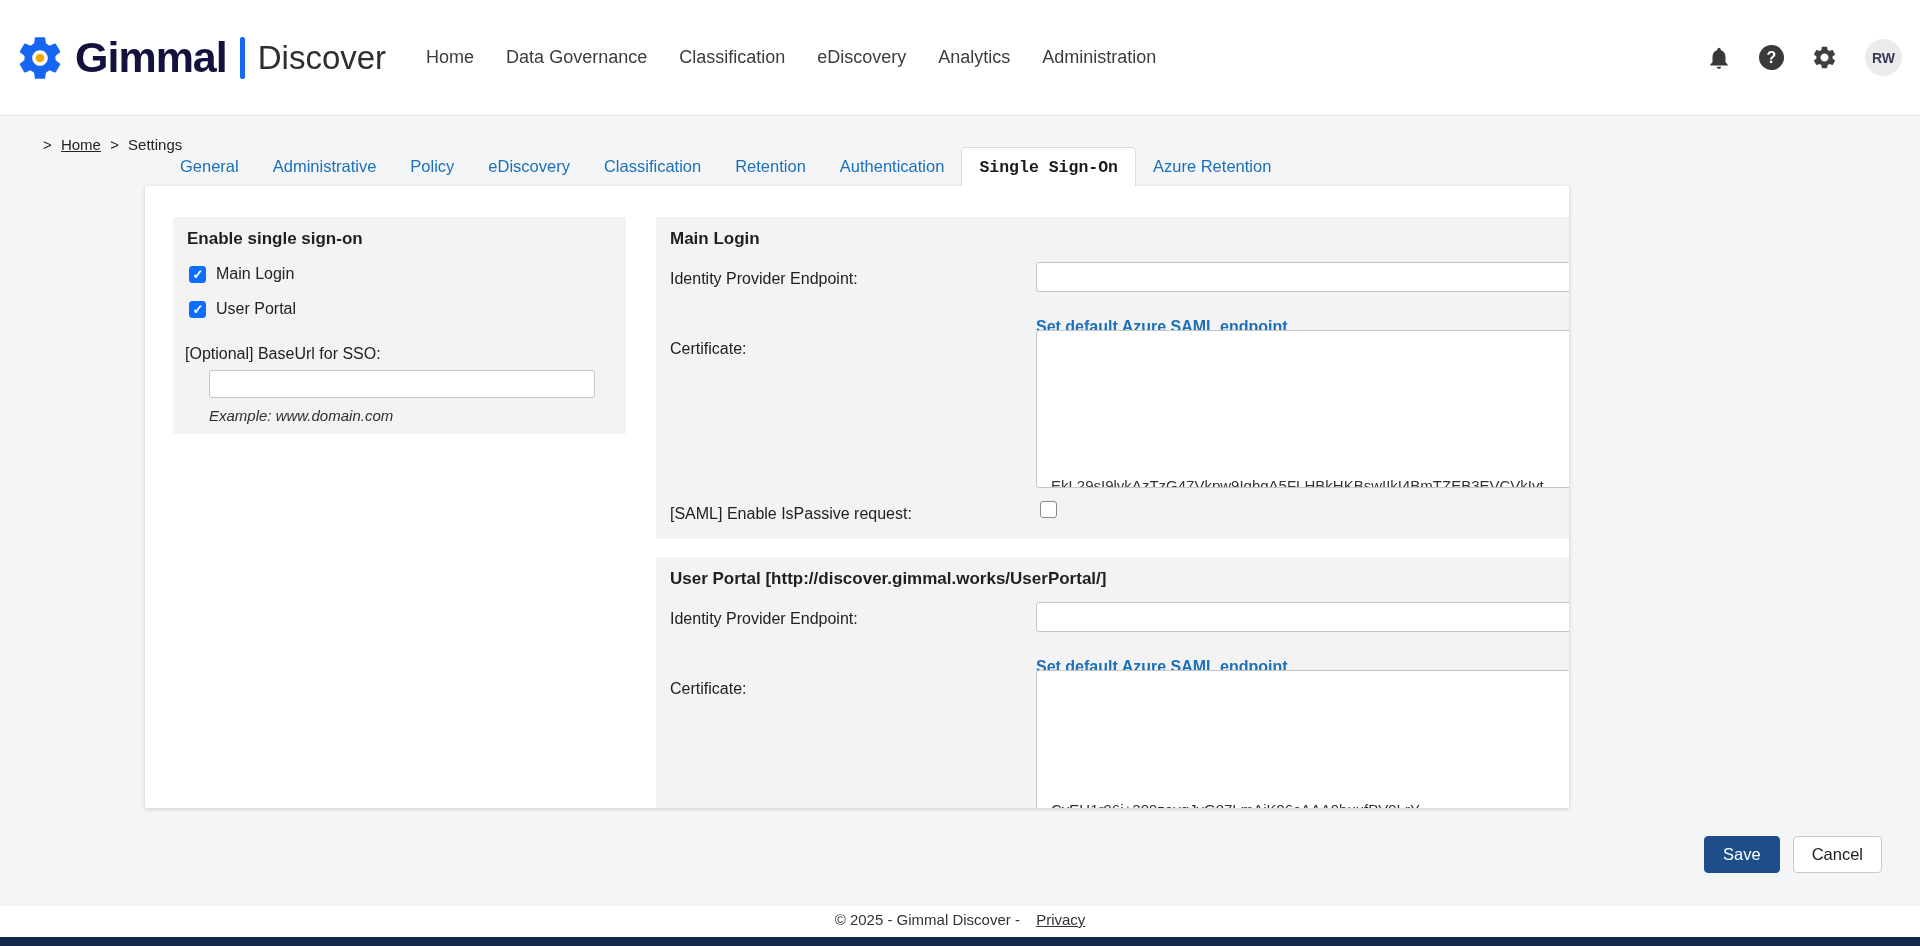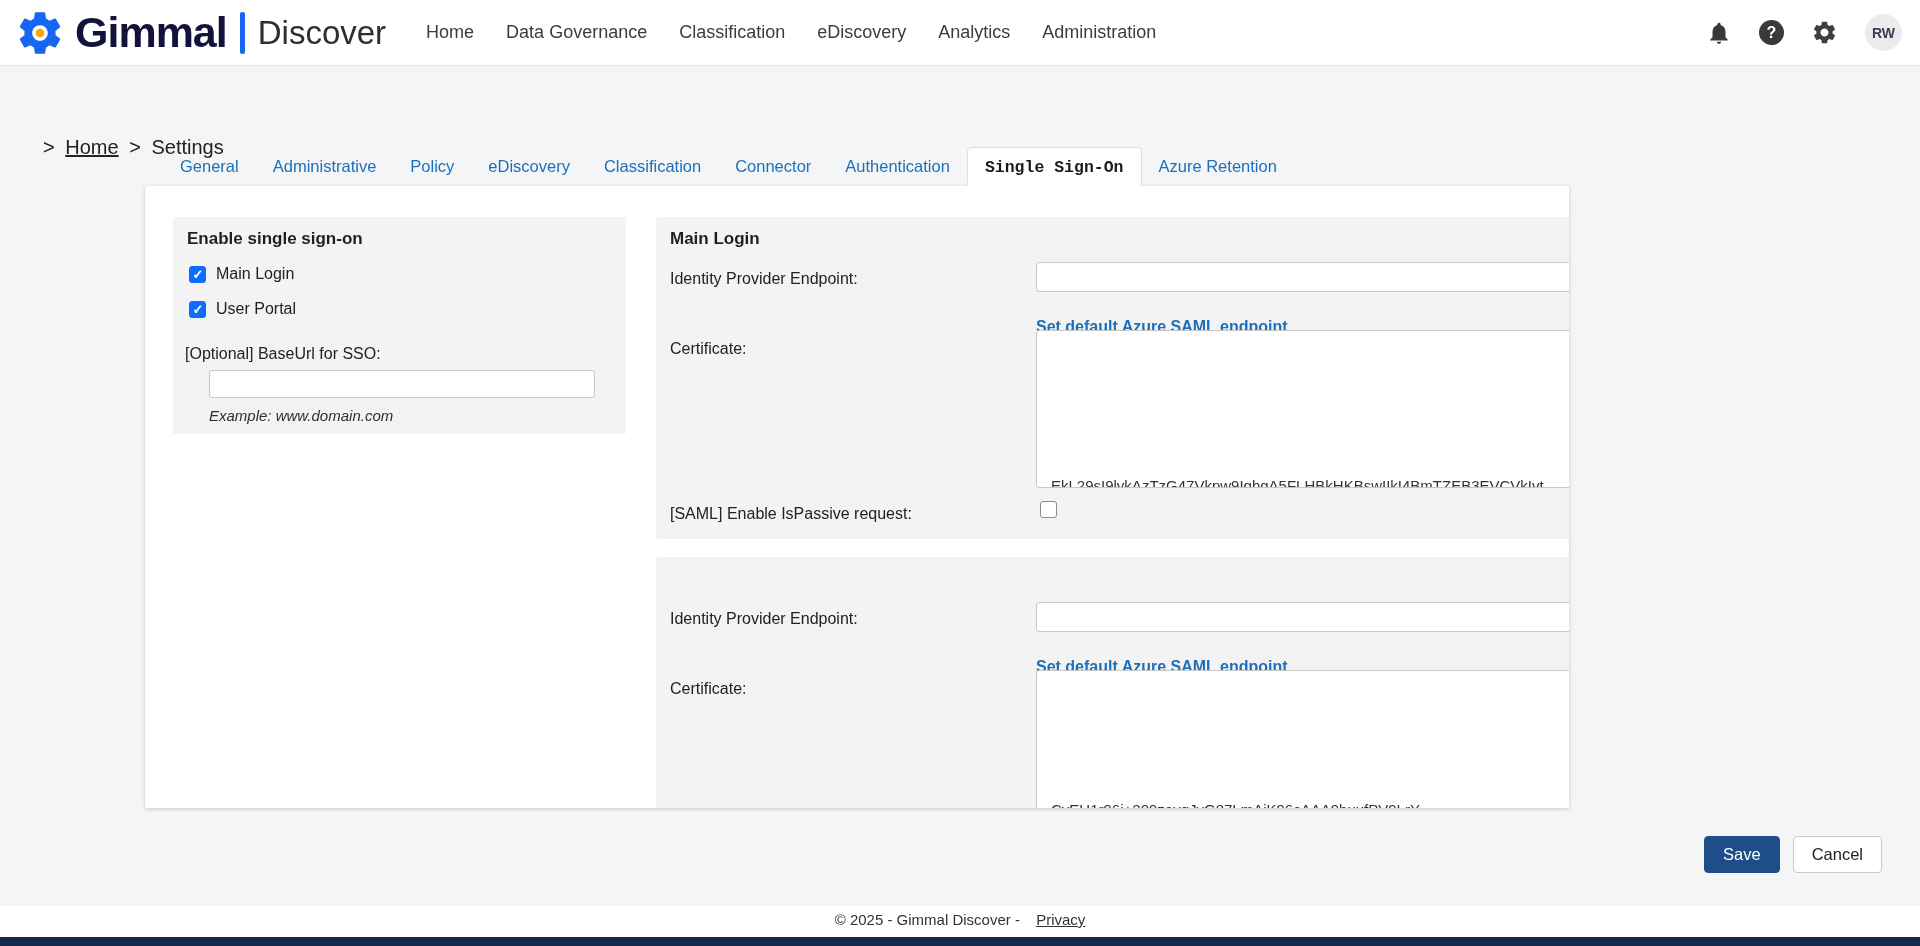--- a/index.html
+++ b/index.html
@@ -7,21 +7,21 @@
   body {
     font-family:"Liberation Sans", sans-serif;
     background:#f4f5f6;
     position:relative;
     overflow:hidden;
     color:#222;
   }
 
   
   .app-header {
-    position:absolute; left:0; top:0; width:1920px; height:66px;
+    position:absolute; left:0; top:0; width:1920px; height:116px;
     background:#fff; border-bottom:1px solid #e4e4e4;
     display:flex; align-items:center; padding:0 18px 0 14px;
     z-index:10;
   }
   .logo { display:flex; align-items:center; cursor:pointer; }
   .logo svg { display:block; }
   .logo-name { font-size:43px; font-weight:700; color:#12123d; margin-left:9px; letter-spacing:-1px; }
   .logo-sep { width:5px; height:42px; background:#1766f2; margin:0 13px; border-radius:2px; }
   .logo-product { font-size:33px; color:#2e2e2e; }
 
@@ -34,21 +34,21 @@
     width:25px; height:25px; border-radius:50%; background:#3a3a3a; color:#fff;
     font-weight:700; font-size:16px; display:flex; align-items:center; justify-content:center;
   }
   .avatar {
     width:37px; height:37px; border-radius:50%; background:#ebebeb; color:#3b3b5c;
     font-size:14px; font-weight:700; display:flex; align-items:center; justify-content:center;
     cursor:pointer;
   }
 
   
-  .breadcrumb { position:absolute; top:136px; left:38px; font-size:20px; color:#222; }
+  .breadcrumb { position:absolute; top:136px; left:38px; font-size:15px; color:#222; }
   .breadcrumb .crumb-sep { margin:0 5px; }
   .breadcrumb a { color:#222; text-decoration:underline; cursor:pointer; }
 
   
   .tab-bar { position:absolute; left:163px; top:147px; display:flex; height:39px; z-index:5; }
   .tab { padding:0 17px; line-height:39px; font-size:16.5px; color:#1c6fba; cursor:pointer; white-space:nowrap; }
   .tab.active {
     background:#fff; border:1px solid #dcdcdc; border-bottom:none;
     border-radius:5px 5px 0 0; color:#1a1a1a; font-weight:700;font-family:Liberation Mono, monospace;
   }
@@ -174,21 +174,21 @@
   <span class="crumb-sep">&gt;</span>
   <span>Settings</span>
 </div>
 
 <div class="tab-bar">
   <span class="tab">General</span>
   <span class="tab">Administrative</span>
   <span class="tab">Policy</span>
   <span class="tab">eDiscovery</span>
   <span class="tab">Classification</span>
-  <span class="tab">Connector</span>
+  <span class="tab">Retention</span>
   <span class="tab">Authentication</span>
   <span class="tab active">Single Sign-On</span>
   <span class="tab">Azure Retention</span>
 </div>
 
 <div class="card">
 
   <section class="panel panel-sso">
     <h3 class="panel-title">Enable single sign-on</h3>
     <div class="cb-row r1">
@@ -212,20 +212,21 @@
     <div class="form-label lbl-cert">Certificate:</div>
     <div class="cert-box">
       <span class="cert-text">EkL29sI9lykAzTzG47Vkpw9IqhqA5FLHBkHKBswIIkI4BmTZEB3EVCVkIvt</span>
       <span class="resize-corner"></span>
     </div>
     <div class="form-label lbl-ispassive">[SAML] Enable IsPassive request:</div>
     <span class="checkbox cb-ispassive"></span>
   </section>
 
   <section class="panel panel-portal">
+    <h3 class="panel-title">User Portal [http://discover.gimmal.works/UserPortal/]</h3>
     <div class="form-label lbl-endpoint">Identity Provider Endpoint:</div>
     <input type="text" class="text inp-endpoint" value="" style="">
     <a class="azure-link">Set default Azure SAML endpoint</a>
     <div class="form-label lbl-cert">Certificate:</div>
     <div class="cert-box">
       <span class="cert-text">CyEH1r96i+309zevqJyG87LmAiK96cAAA9buufPV9LrY</span>
     </div>
   </section>
 
 </div>

